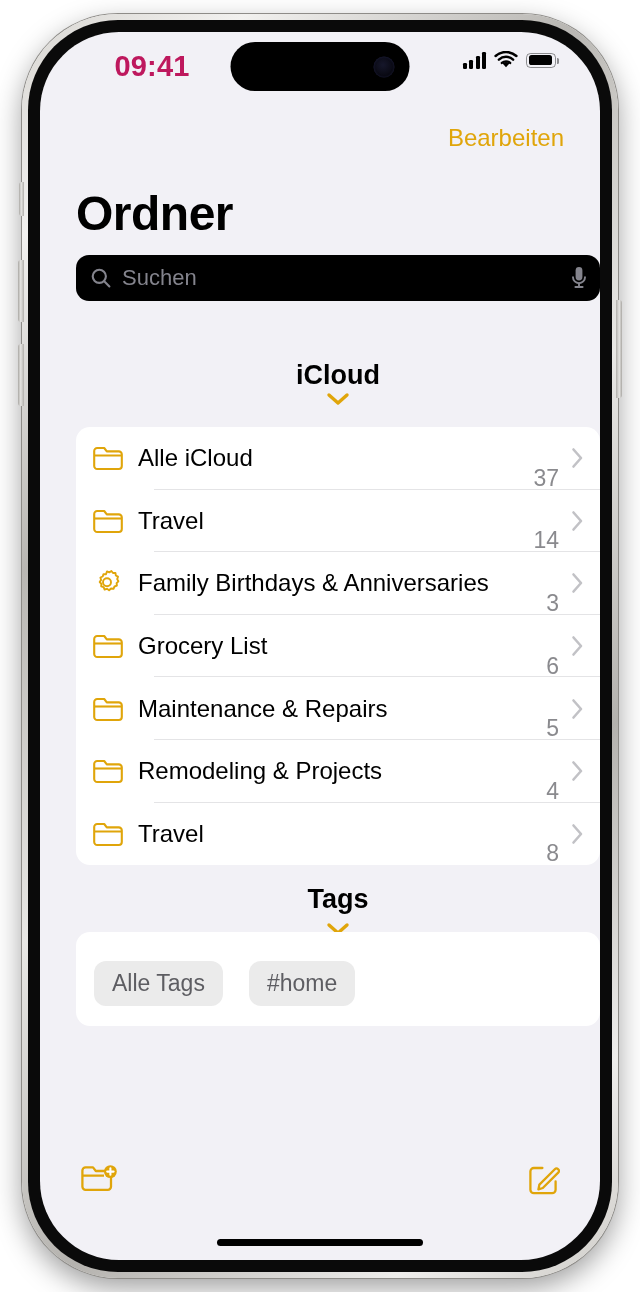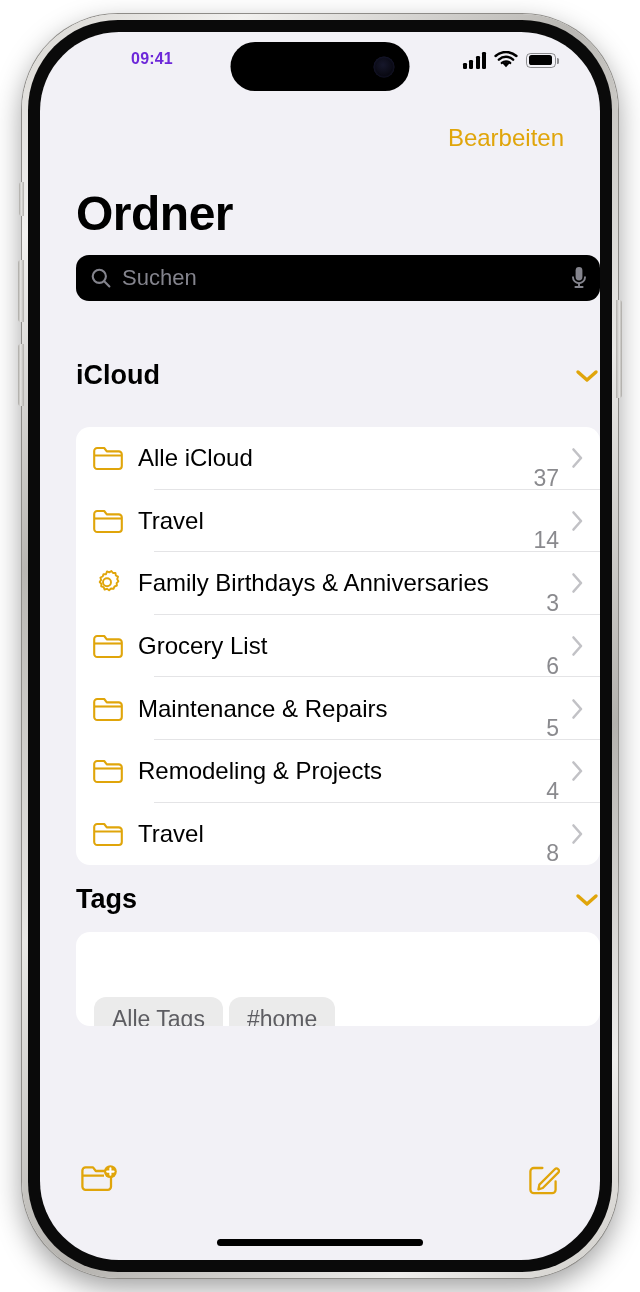--- a/index.html
+++ b/index.html
@@ -64,23 +64,23 @@
     left: 0; top: 0;
     width: 100%;
     height: 62px;
   }
   #status-time {
     position: absolute;
     left: 52px;
     top: 18px;
     width: 120px;
     text-align: center;
-    font-size: 16px;
+    font-size: 29px;
     font-weight: bold;
-    color: #6d28d9;
+    color: #be185d;
     letter-spacing: 0.2px;
   }
   #dynamic-island {
     position: absolute;
     left: 50%;
     transform: translateX(-50%);
     top: 10px;
     width: 179px;
     height: 49px;
     background: #000;
@@ -174,20 +174,21 @@
   .gl { display: block; }
 
   
   .section-header {
     position: absolute;
     left: 36px;
     width: 524px;
     display: flex;
     align-items: center;
     justify-content: space-between;
+    flex-direction: column;
   }
   .section-title {
     font-size: 27px;
     font-weight: bold;
     color: #000;
   }
   #icloud-section-header { top: 328px; }
   #tags-section-header { top: 852px; gap: 6px; }
 
   
@@ -236,23 +237,23 @@
     right: 0;
     bottom: 0;
     height: 1px;
     background: #e4e4e6;
   }
   .row:last-child .row-sep { display: none; }
 
   
   #tags-card-inner {
     display: flex;
-    align-items: flex-end;
-    gap: 6px;
-    padding: 16px 18px;
+    align-items: center;
+    gap: 26px;
+    padding: 4px 18px;
     height: 100%;
   }
   .tag-pill {
     background: #ebebeb;
     border-radius: 12px;
     padding: 9px 18px;
     font-size: 23px;
     color: #5d5d62;
   }
 

